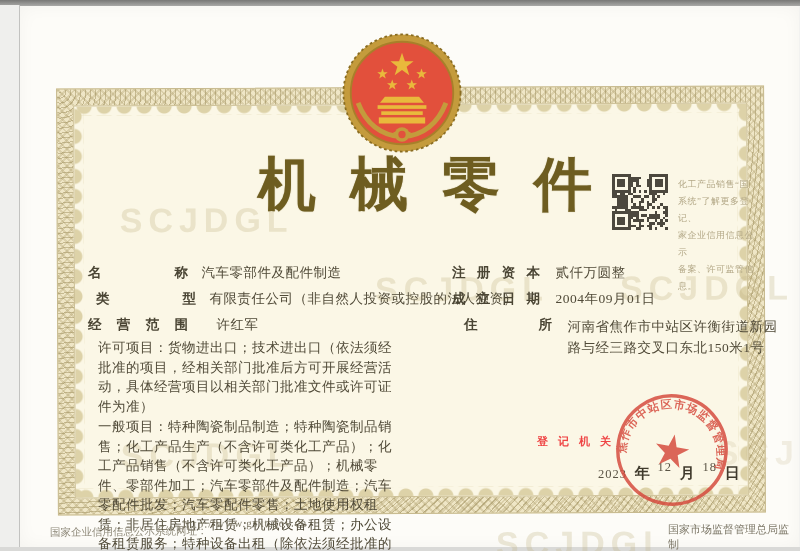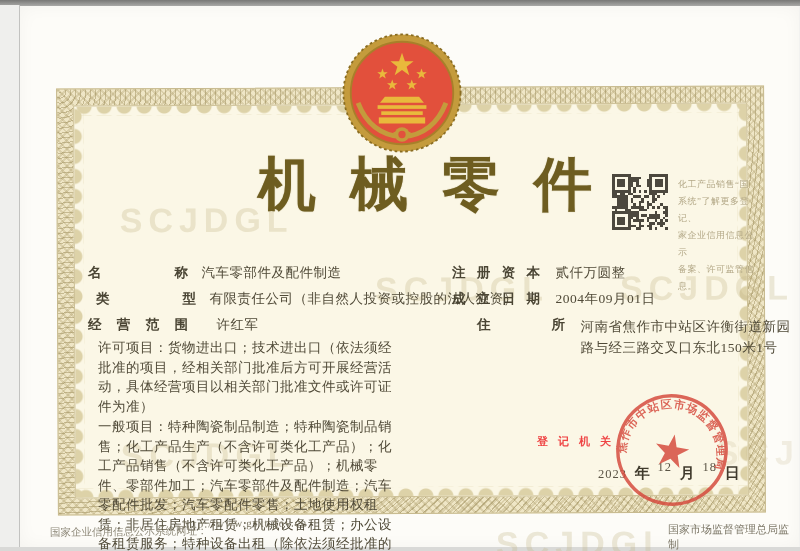--- a/index.html
+++ b/index.html
@@ -606,21 +606,21 @@
   </div>
 
   <div class="field" style="left:432px;top:258px;">
     <span class="flabel w88">注册资本</span>
     <span class="fvalue" style="margin-left:12px;">贰仟万圆整</span>
   </div>
   <div class="field" style="left:432px;top:284px;">
     <span class="flabel w88">成立日期</span>
     <span class="fvalue" style="margin-left:12px;">2004年09月01日</span>
   </div>
-  <div class="field" style="left:457px;top:310px;">
+  <div class="field" style="left:444px;top:310px;">
     <span class="flabel w88">住所</span>
     <span class="fvalue" style="margin-left:12px;width:218px;line-height:21px;">河南省焦作市中站区许衡街道新园路与经三路交叉口东北150米1号</span>
   </div>
 
   <div class="reg-label">登记机关</div>
   <div class="reg-date">
     <span class="num">2023</span>
     <span class="cjk">年</span>
     <span class="num up">12</span>
     <span class="cjk">月</span>

